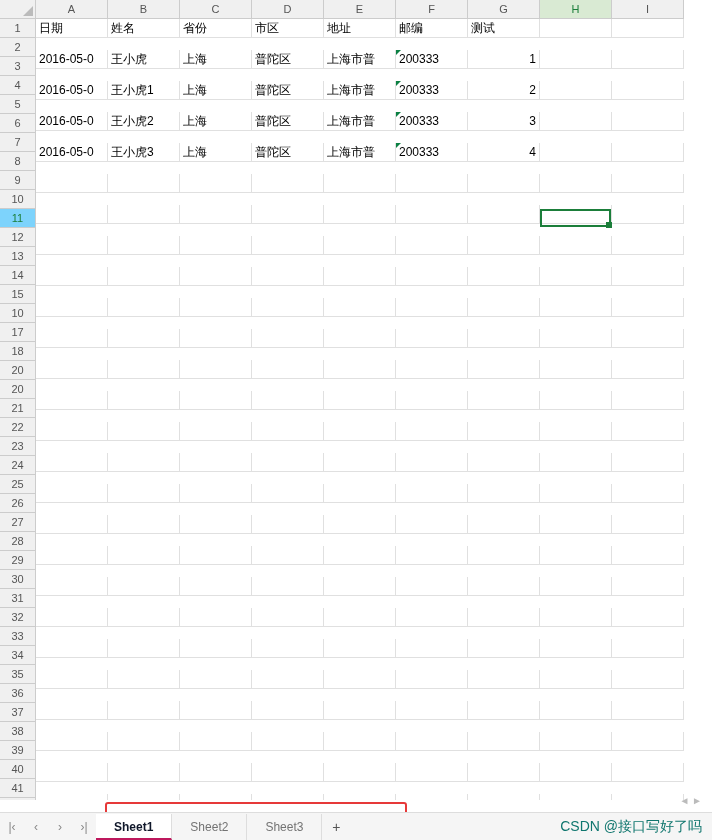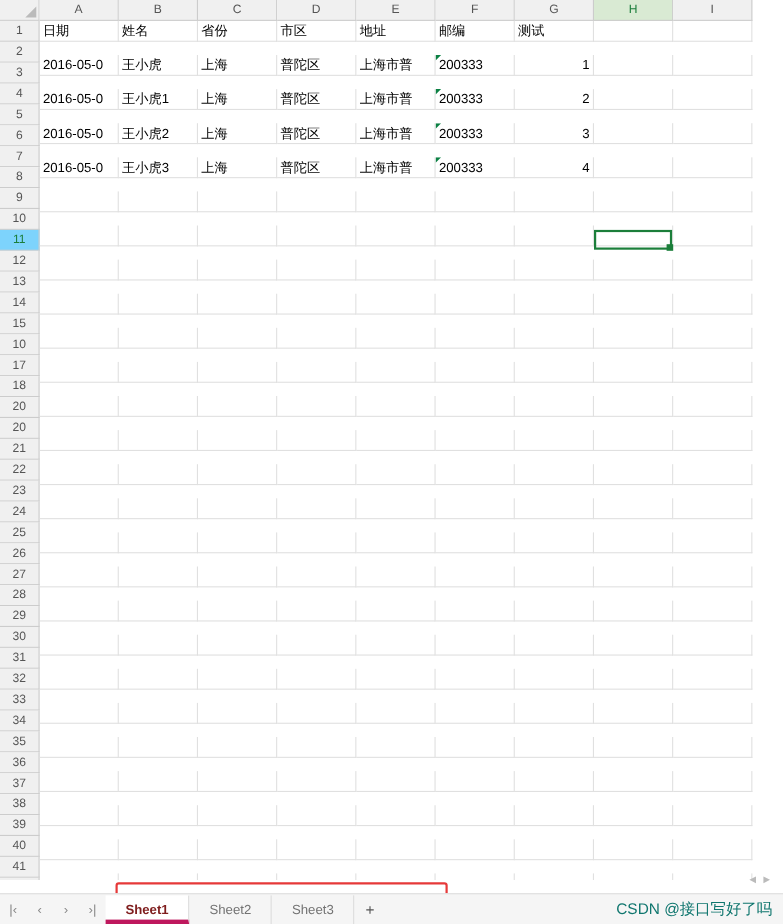--- a/index.html
+++ b/index.html
@@ -143,23 +143,23 @@
       padding: 0 18px;
       height: 26px;
       line-height: 26px;
       color: #737373;
       cursor: pointer;
       border-right: 1px solid #ddd;
       font-size: 12px;
     }
     .tab.active {
       background: #fff;
-      color: #7f1d1d;
+      color: #0f172a;
       font-weight: bold;
-      border-bottom: 4px solid #be185d;
+      border-bottom: 2px solid #be185d;
     }
     .add-tab {
       width: 28px;
       text-align: center;
       line-height: 26px;
       color: #555;
       cursor: pointer;
       font-size: 14px;
     }
     .highlight-box {

